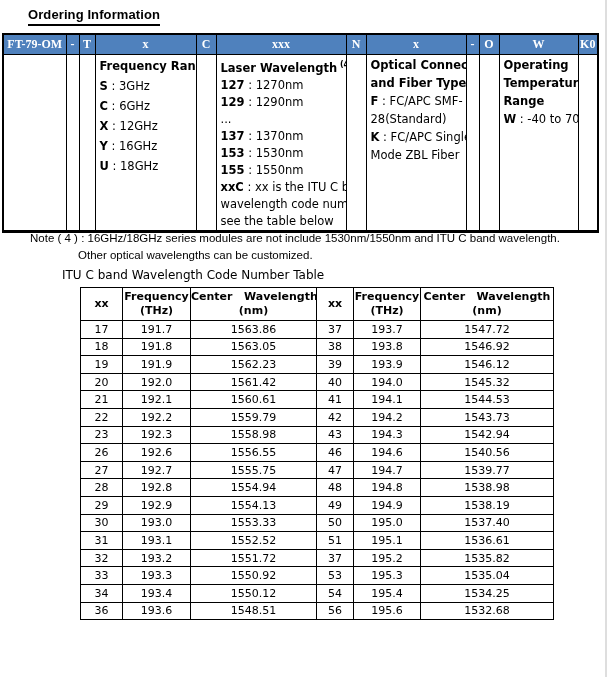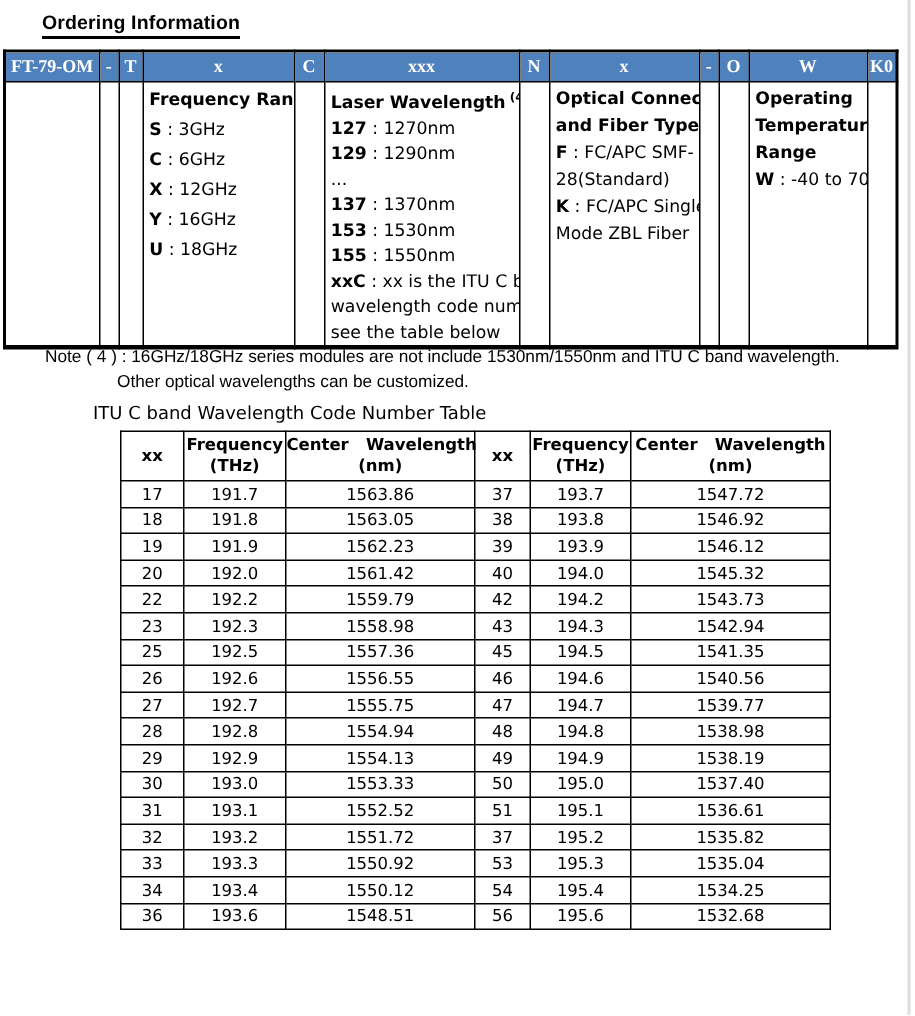--- a/index.html
+++ b/index.html
@@ -220,44 +220,44 @@
         </tr>
         <tr>
           <td>20</td>
           <td>192.0</td>
           <td>1561.42</td>
           <td>40</td>
           <td>194.0</td>
           <td>1545.32</td>
         </tr>
         <tr>
+          <td>21</td>
+          <td>192.1</td>
+          <td>1560.61</td>
+          <td>41</td>
+          <td>194.1</td>
+          <td>1544.53</td>
+        </tr>
+        <tr>
           <td>22</td>
           <td>192.2</td>
           <td>1559.79</td>
           <td>42</td>
           <td>194.2</td>
           <td>1543.73</td>
         </tr>
         <tr>
           <td>23</td>
           <td>192.3</td>
           <td>1558.98</td>
           <td>43</td>
           <td>194.3</td>
           <td>1542.94</td>
         </tr>
         <tr>
-          <td>25</td>
-          <td>192.5</td>
-          <td>1557.36</td>
-          <td>45</td>
-          <td>194.5</td>
-          <td>1541.35</td>
-        </tr>
-        <tr>
           <td>26</td>
           <td>192.6</td>
           <td>1556.55</td>
           <td>46</td>
           <td>194.6</td>
           <td>1540.56</td>
         </tr>
         <tr>
           <td>27</td>
           <td>192.7</td>

